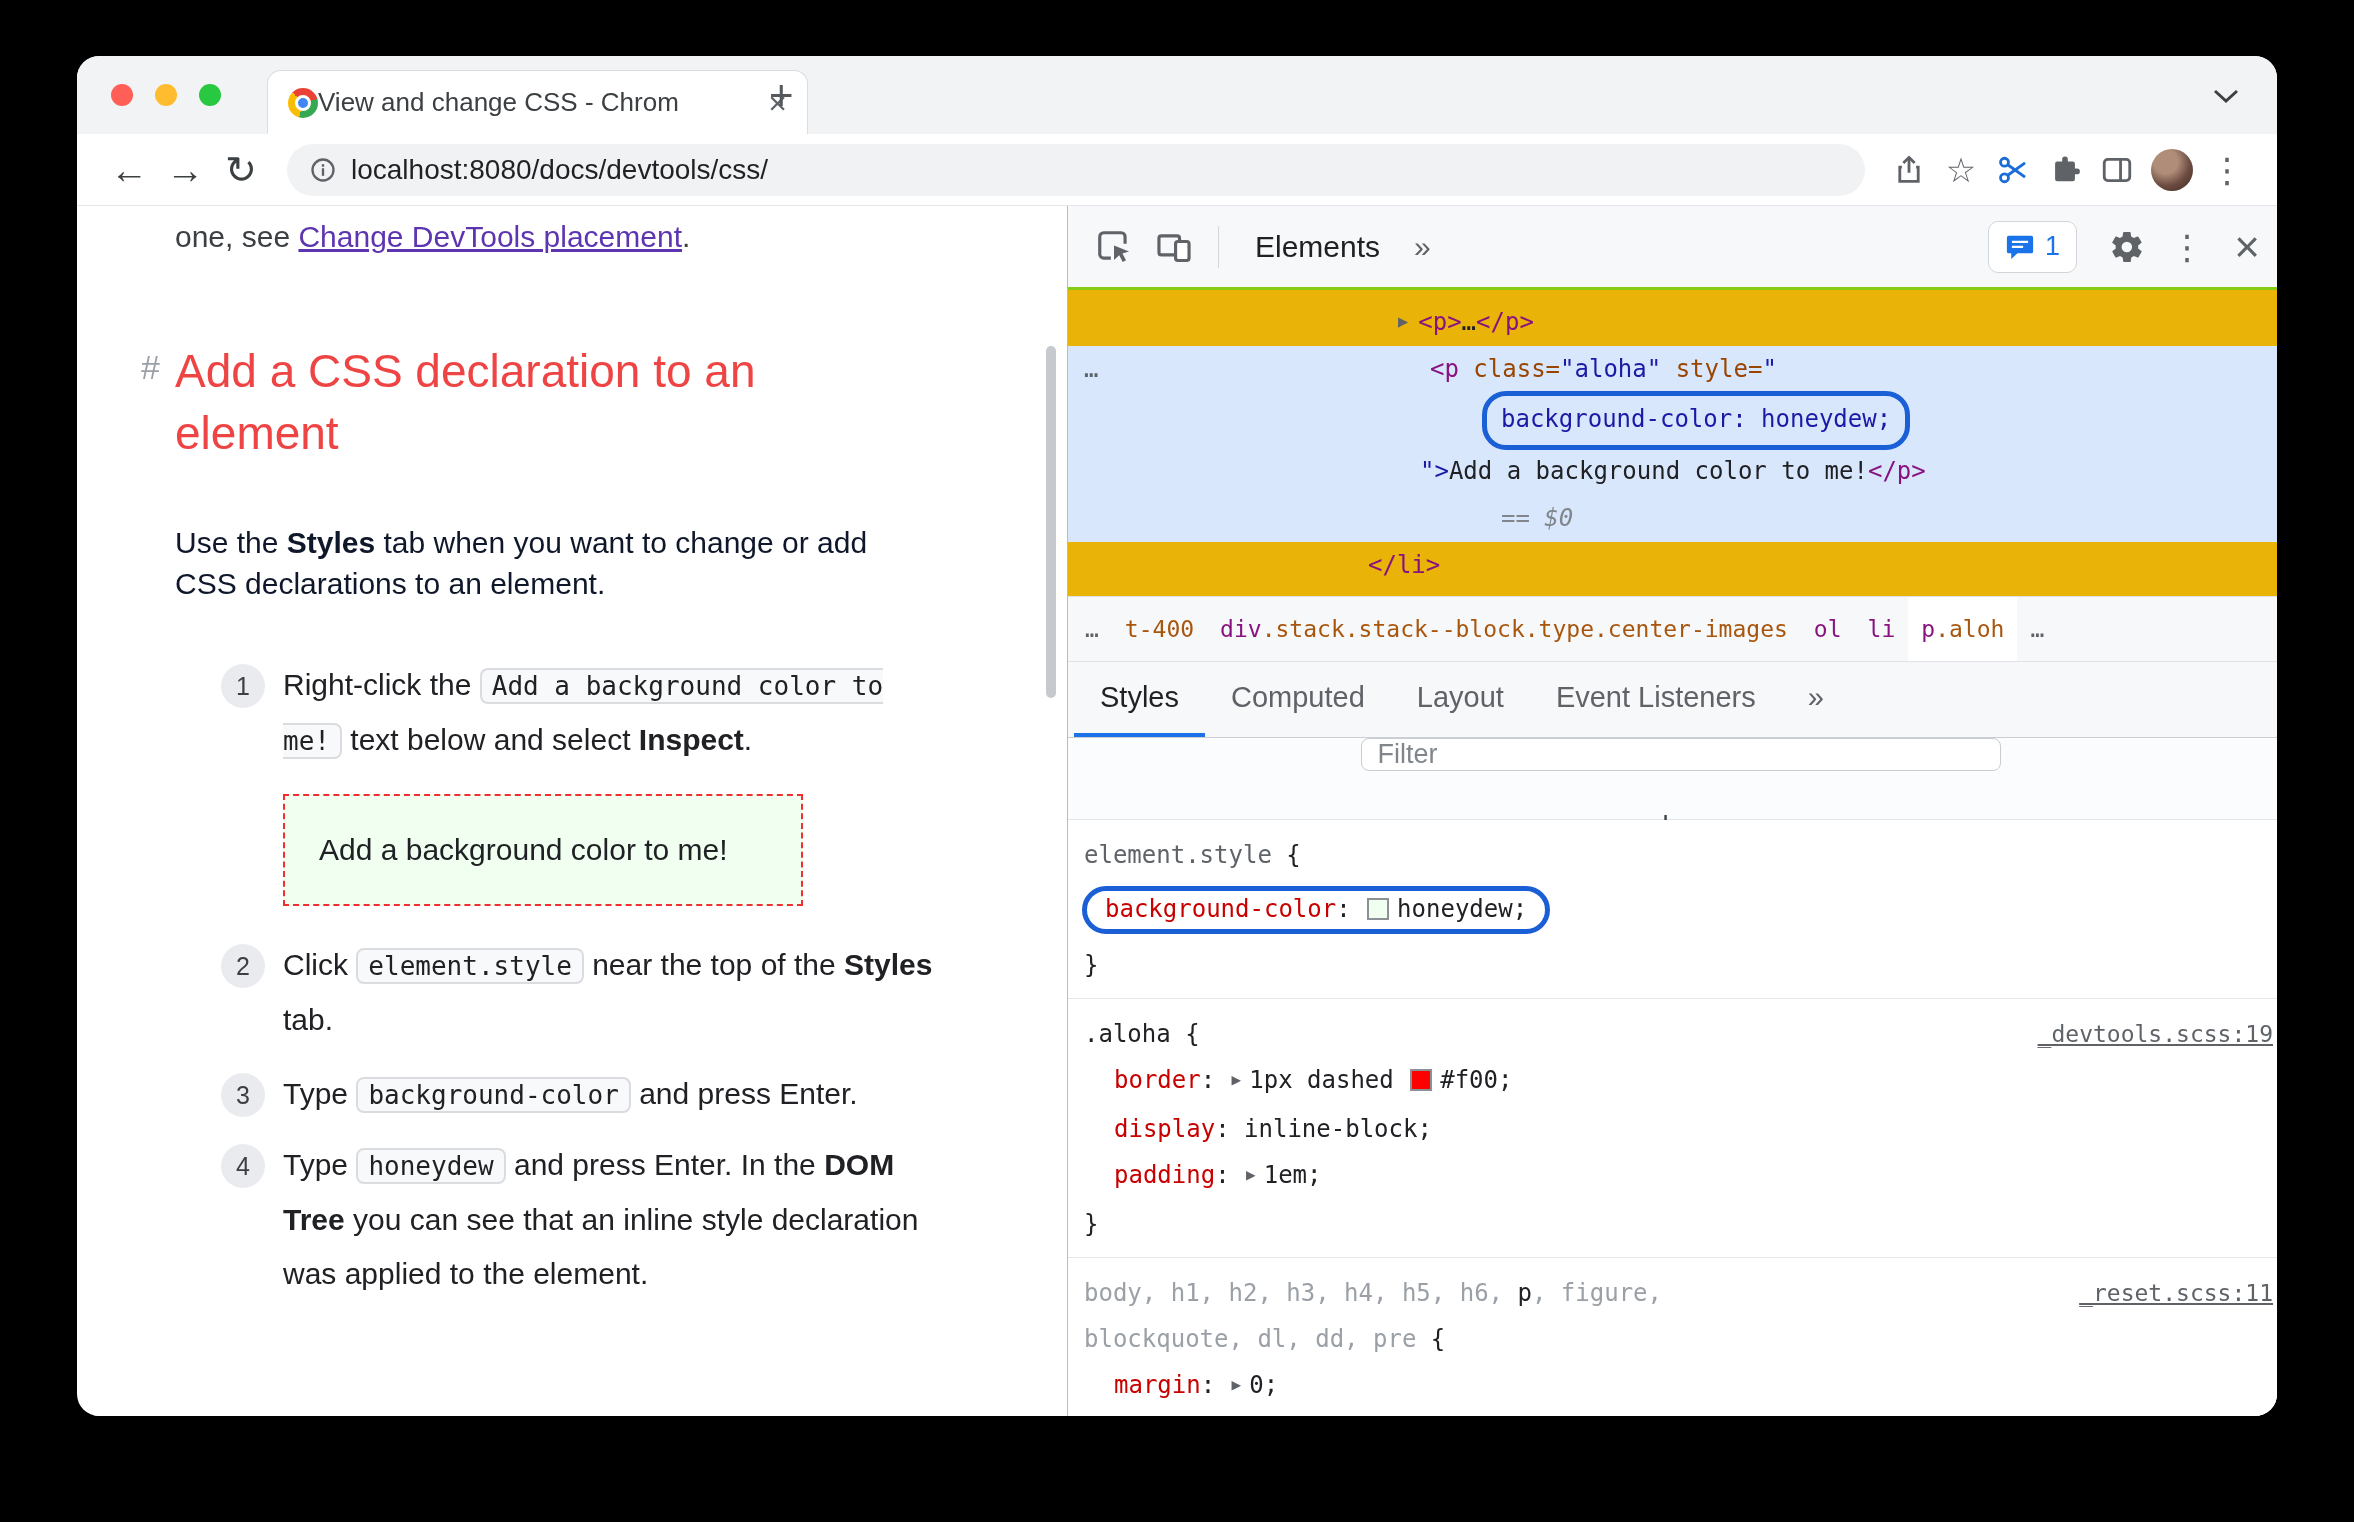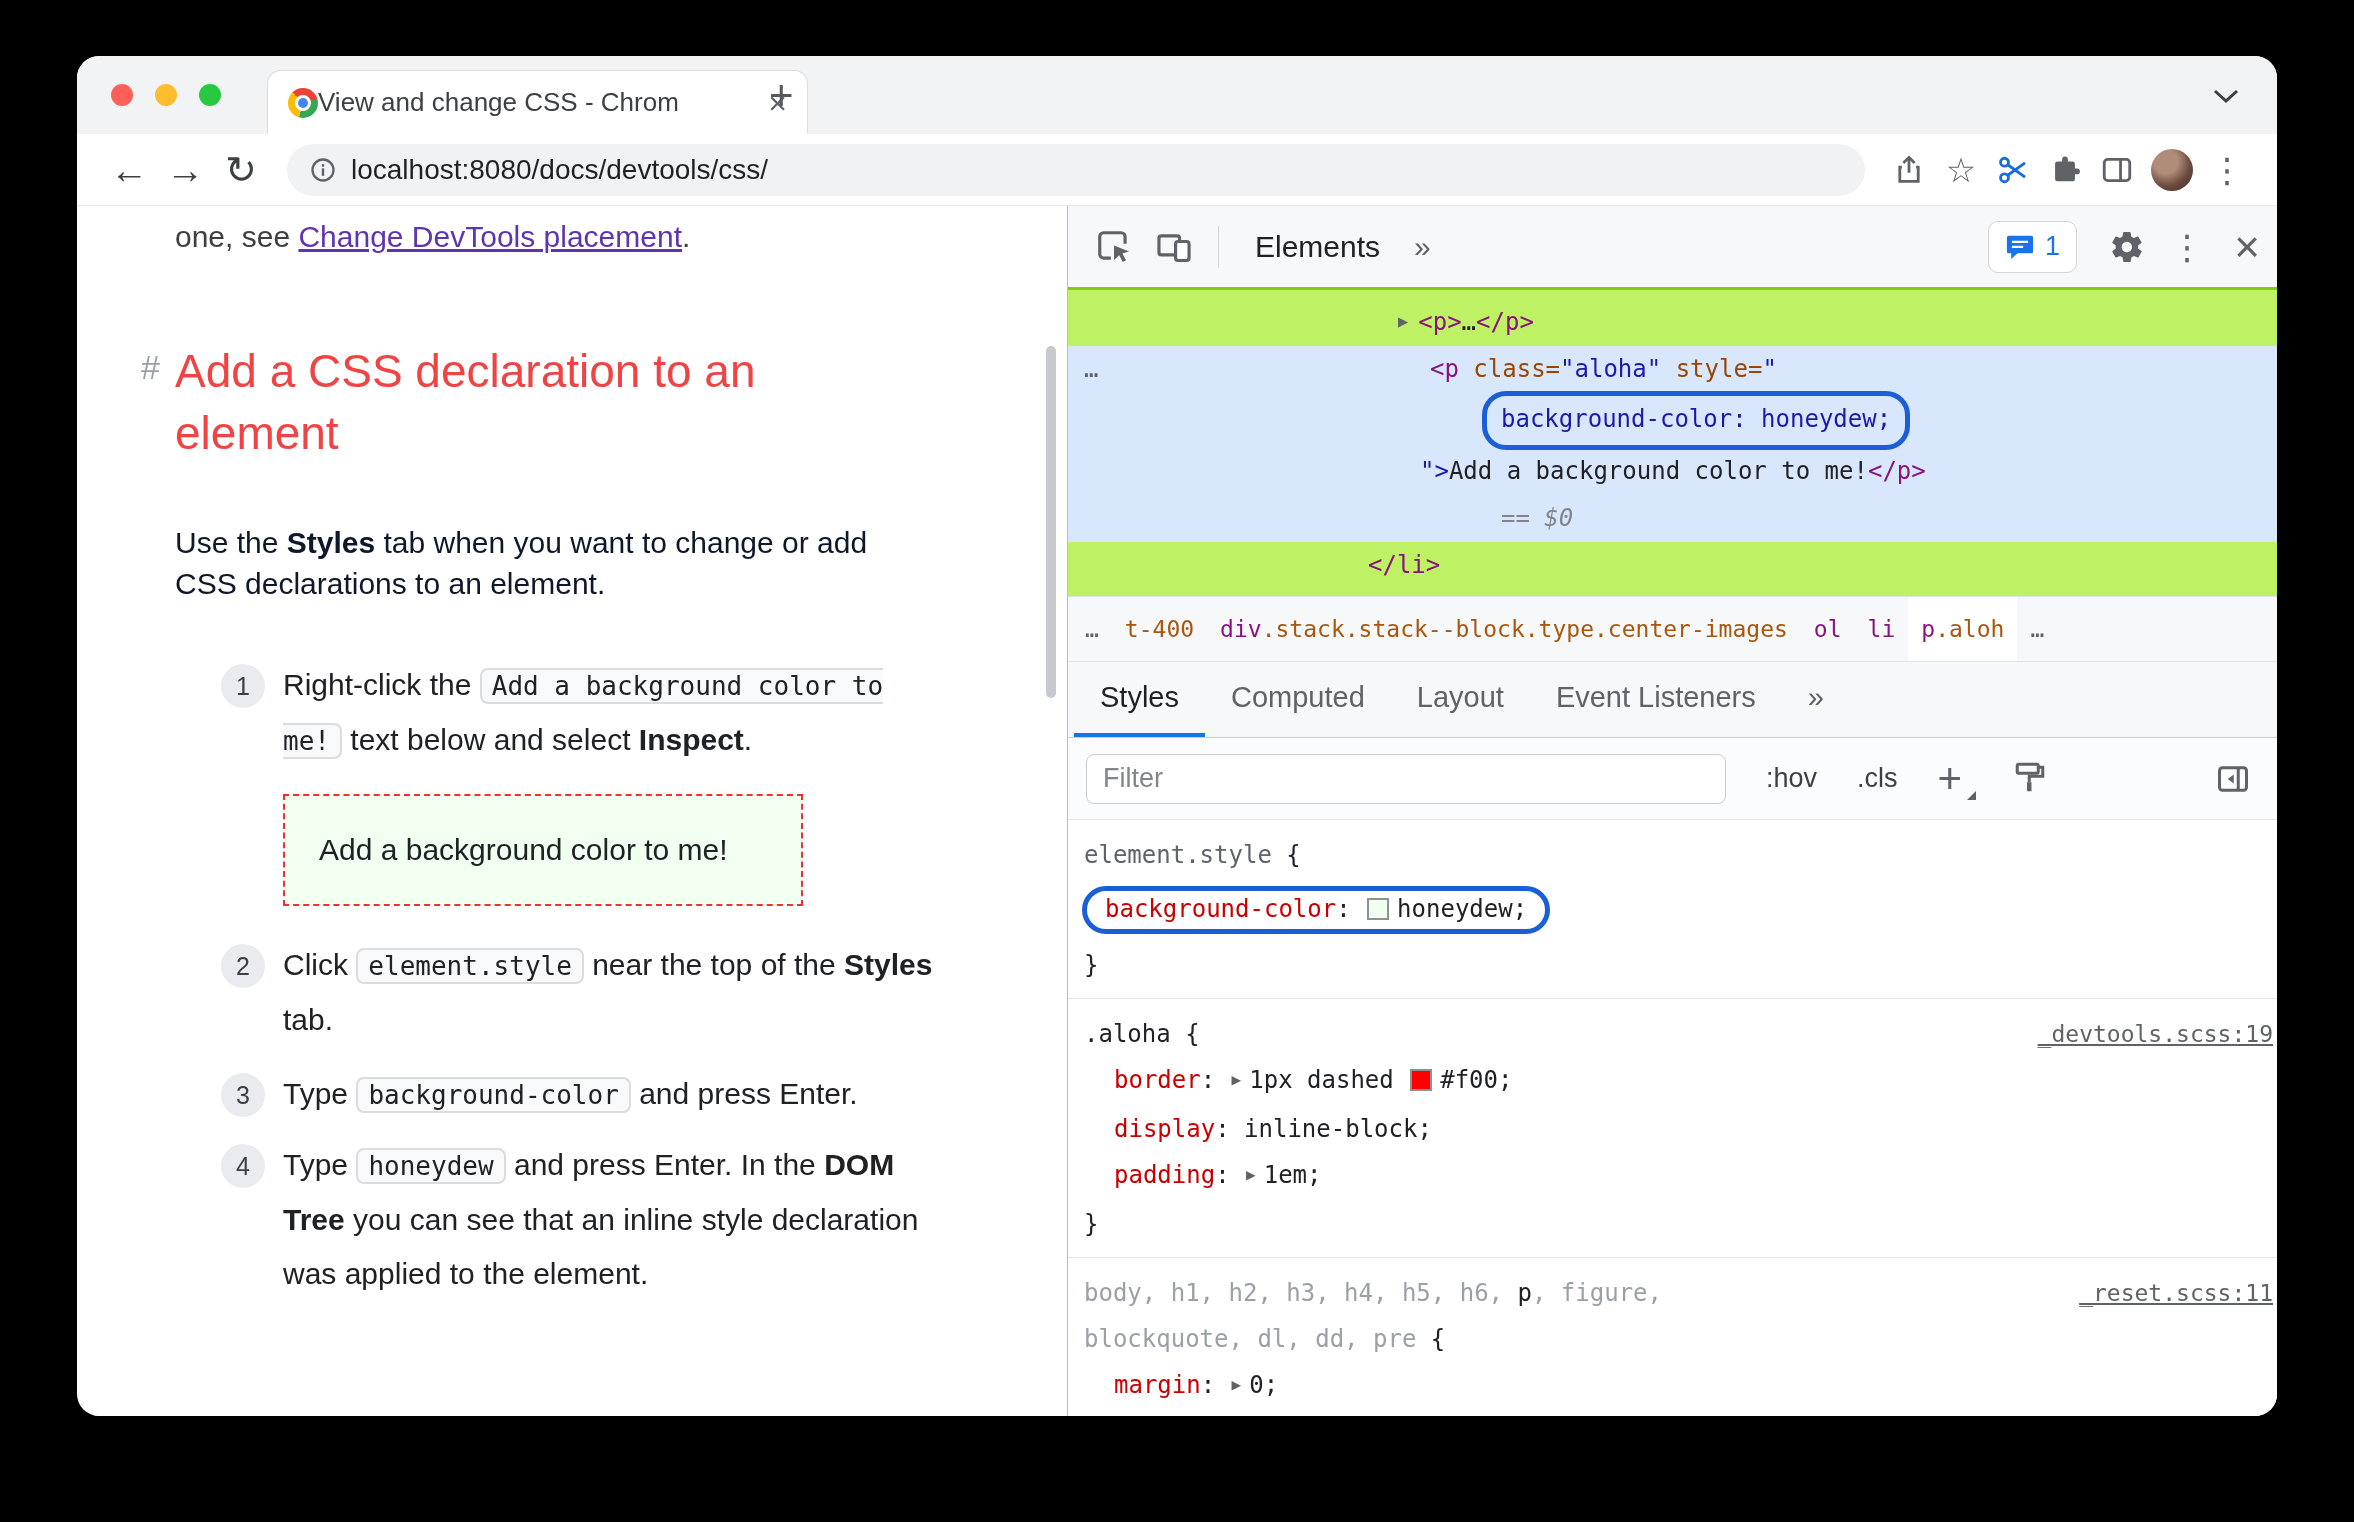--- a/index.html
+++ b/index.html
@@ -65,21 +65,21 @@
   .dt-iconbtn { width:52px; height:52px; display:flex; align-items:center; justify-content:center; }
   .dt-sep { width:1px; height:42px; background:#d4d6da; margin:0 10px; }
   .dt-panel-tab { font-size:30px; font-weight:500; color:#202124; padding:0 18px; }
   .dt-more { font-size:30px; color:#5f6368; padding:0 8px; }
   .flex-sp { flex:1; }
   .issues-btn { height:52px; border:1px solid #d2d5d9; border-radius:10px; background:#fff;
                 display:flex; align-items:center; gap:10px; padding:0 16px; margin-right:16px; }
   .issues-count { font-size:27px; color:#1a73e8; }
   .dt-ic { width:52px; display:flex; align-items:center; justify-content:center; font-size:34px; color:#5f6368; }
   .dt-close { font-size:44px; }
-  .dom-area { height:306px; position:relative; padding-top:8px; background:#bef264; overflow:hidden;
+  .dom-area { height:306px; position:relative; padding-top:8px; background:#eab308; overflow:hidden;
               font-family:"DejaVu Sans Mono", monospace; font-size:24px; }
   .dom-row { line-height:47px; white-space:pre; }
   .ind-a { padding-left:330px; } .ind-b { padding-left:362px; } .ind-c { padding-left:433px; }
   .ind-d { padding-left:352px; } .ind-e { padding-left:300px; }
   .arr { color:#5f6368; font-size:17px; vertical-align:3px; margin-right:10px; }
   .tag { color:#881280; } .attr { color:#994500; } .val { color:#1a1aa6; }
   .txt { color:#202124; } .gray { color:#80868b; } .it { font-style:italic; }
   .dom-sel { background:#d9e7fd; position:relative; }
   .dom-ellipsis { position:absolute; left:16px; top:0; line-height:47px; color:#5f6368; letter-spacing:2px; }
   .ring { display:inline-block; border:5px solid #1a5fd6; border-radius:24px; padding:0 14px 2px;
@@ -94,21 +94,21 @@
   .selcrumb { background:#fff; height:100%; display:flex; align-items:center; }
 
   
   .dt-tabs { height:76px; background:#f7f8f9; border-bottom:1px solid #ccced2; display:flex; align-items:stretch;
              padding-left:6px; font-size:29px; color:#5f6368; }
   .dt-tab { display:flex; align-items:center; padding:0 26px; border-bottom:4px solid transparent; }
   .dt-tab.active { color:#1f2124; border-bottom-color:#1a73e8; }
 
   
   .filter-row { height:82px; background:#fbfcfd; border-bottom:1px solid #e3e5e8; display:flex; align-items:center;
-                padding:0 18px; gap:40px; }
+                padding:0 18px; gap:40px;flex-direction:column; }
   .filter-input { width:640px; height:50px; border:1px solid #c9ccd0; border-radius:8px; background:#fff;
                   font-size:27px; color:#202124; padding:0 16px; font-family:"Liberation Sans", sans-serif; }
   .filter-input::placeholder { color:#80868b; }
   .pseudo-btn { font-size:27px; color:#3c4043; }
   .plus-btn { font-size:42px; color:#5f6368; line-height:1; position:relative; padding-right:10px; }
   .plus-btn::after { content:""; position:absolute; right:-4px; bottom:0; width:0; height:0;
                      border-left:9px solid transparent; border-bottom:9px solid #5f6368; }
   .sb-toggle { margin-left:auto; margin-right:24px; display:flex; }
 
   

